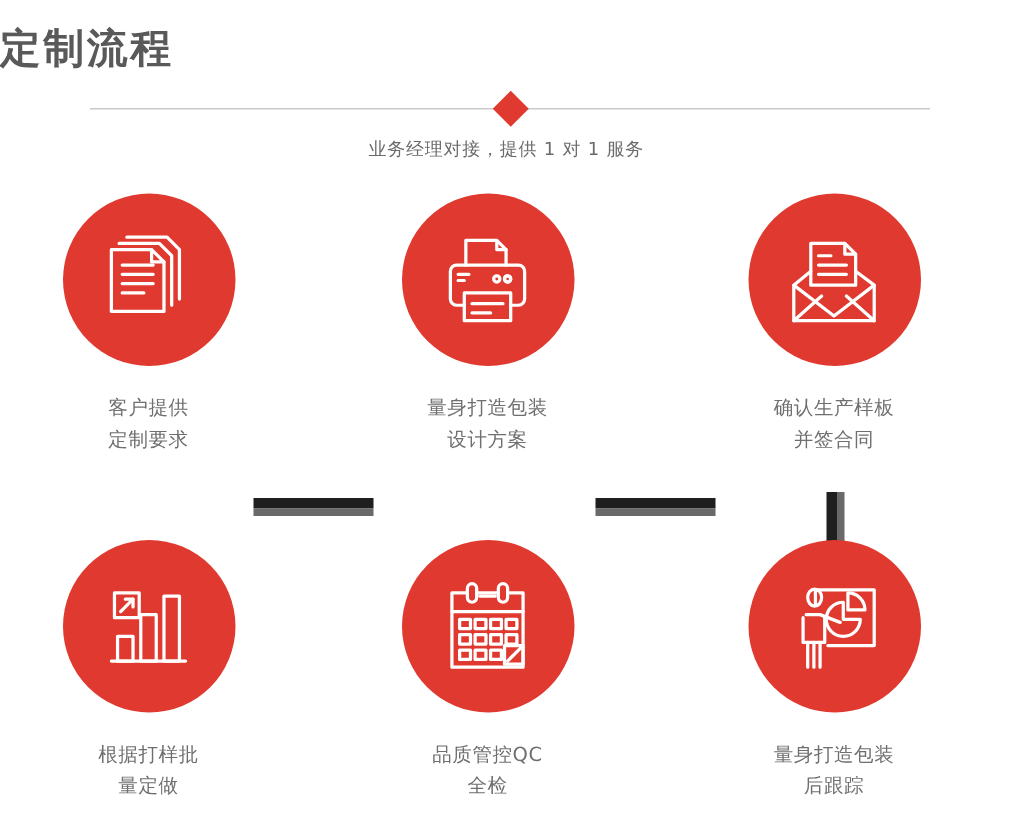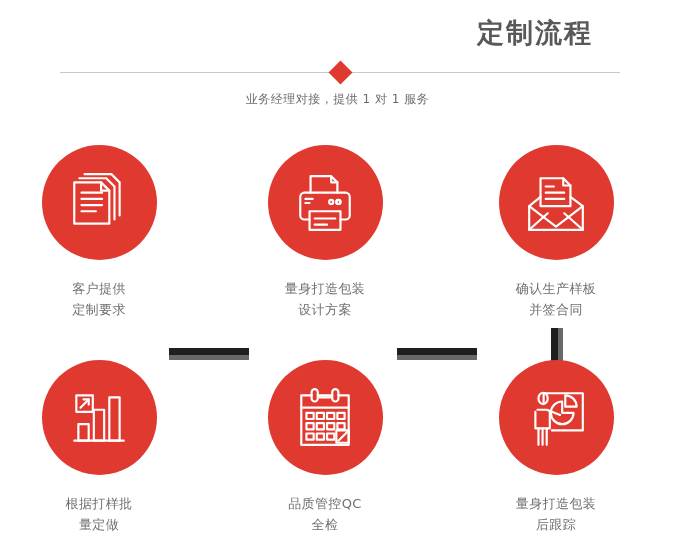--- a/index.html
+++ b/index.html
@@ -21,21 +21,21 @@
     left: 0;
     top: 0;
     width: 675px;
     height: 130px;
   }
   #page-title {
     position: absolute;
     left: 0;
     top: 16px;
     width: 593px;
-    text-align: right;
+    text-align: left;
     font-size: 27px;
     font-weight: bold;
     color: #595959;
     letter-spacing: 2px;
     line-height: 34px;
   }
   #divider-wrap {
     position: absolute;
     left: 60px;
     top: 72px;
@@ -73,21 +73,21 @@
     letter-spacing: 0.5px;
   }
 
   
   .flow-row {
     position: absolute;
     left: 0;
     width: 675px;
     height: 200px;
   }
-  #flow-row-1 { top: 145px; }
+  #flow-row-1 { top: 129px; }
   #flow-row-2 { top: 360px; }
 
   .flow-node {
     position: absolute;
     top: 0;
     width: 160px;
     margin-left: -80px;
     text-align: center;
   }
   .node-col-1 { left: 99px; }

